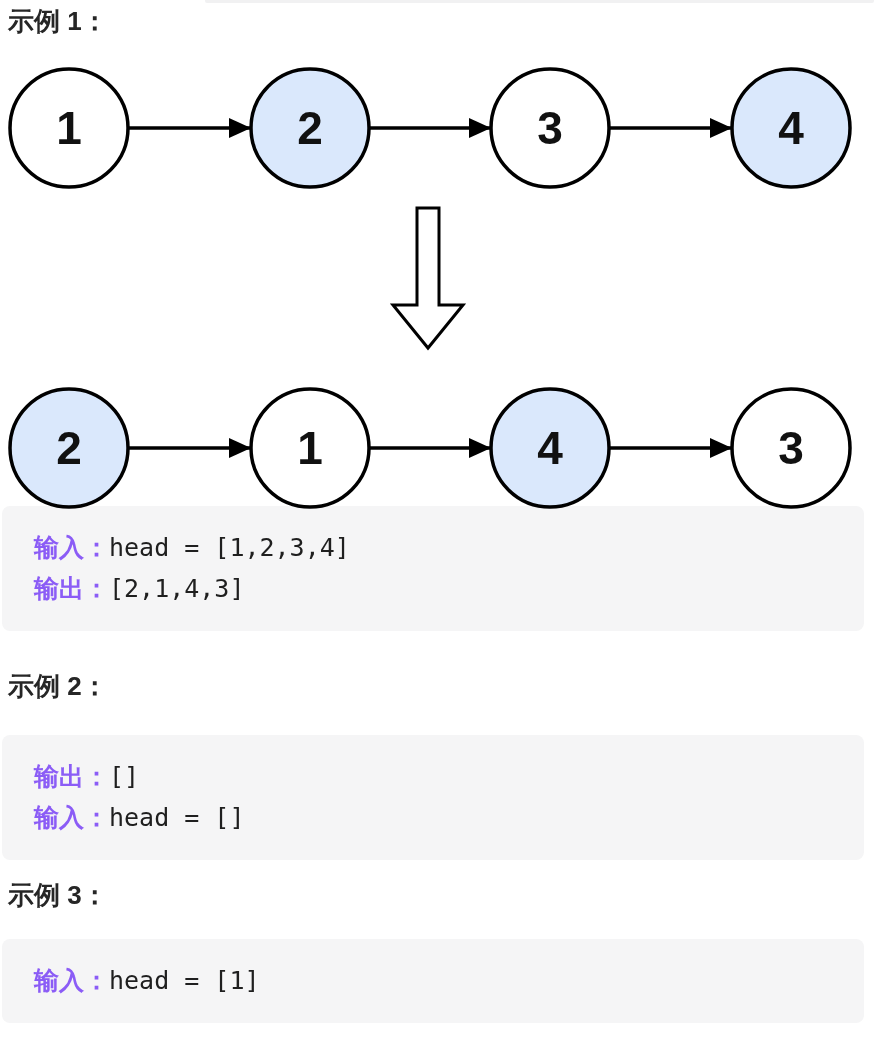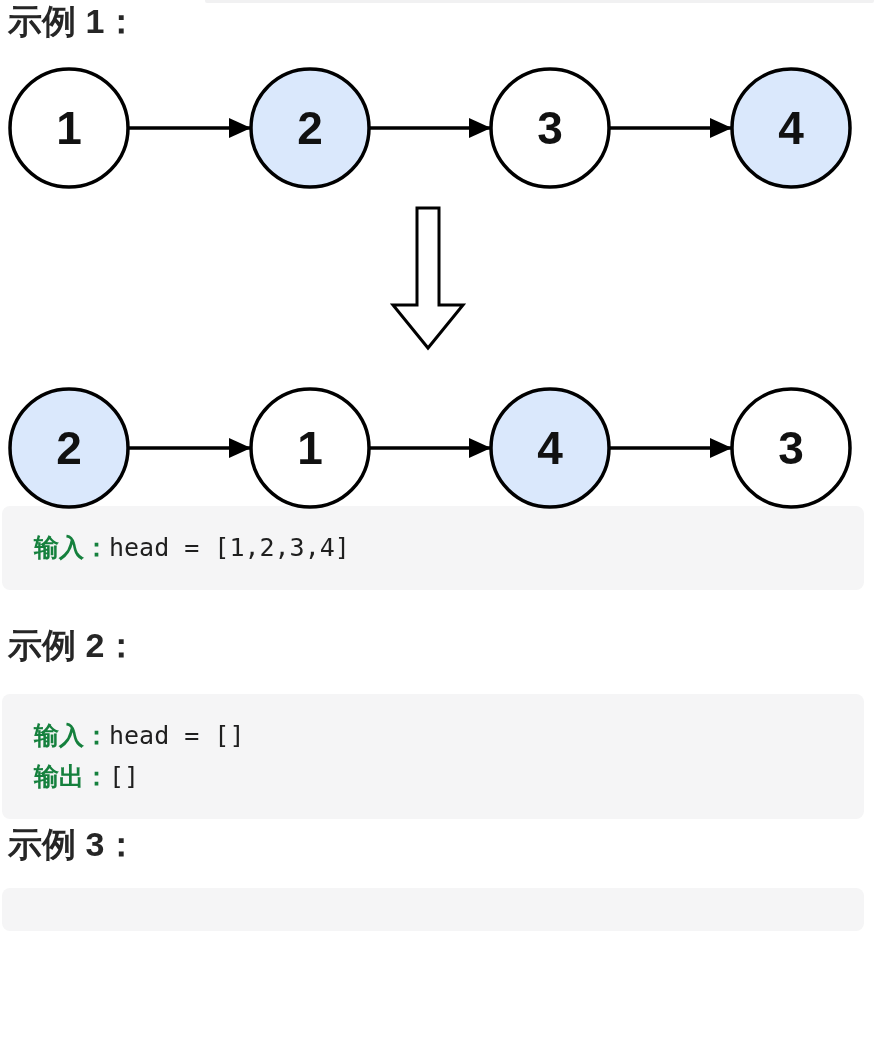--- a/index.html
+++ b/index.html
@@ -18,28 +18,28 @@
   .top-strip {
     position: absolute;
     top: 0;
     left: 205px;
     width: 669px;
     height: 3px;
     border-radius: 0 0 2px 2px;
   }
   .example-heading {
     margin: 0 0 0 8px;
-    font-size: 34px;
+    font-size: 26px;
     line-height: 31px;
     font-weight: 700;
     color: #262626;
   }
   #heading-1 { margin-top: 6px; }
   #heading-2 { margin-top: 40px; }
-  #heading-3 { margin-top: 10px; }
+  #heading-3 { margin-top: 20px; }
 
   .diagram {
     display: block;
     margin-top: 26px;
     position: relative;
     z-index: 2;
   }
   .node-circle {
     stroke: #000000;
     stroke-width: 3.5px;
@@ -77,21 +77,21 @@
     font-family: "DejaVu Sans Mono", "Liberation Mono", monospace;
     font-size: 25px;
     line-height: 40px;
     color: #1f1f1f;
     white-space: nowrap;
   }
   .io-label {
     font-family: "Liberation Sans", sans-serif;
     font-size: 25px;
     font-weight: 700;
-    color: #15803d;
+    color: #8b5cf6;
   }
 </style>
 </head>
 <body>
 
 <div class="top-strip" style="background: rgb(241, 241, 242);"></div>
 
 <h3 id="heading-1" class="example-heading">示例 1：</h3>
 
 <svg class="diagram" width="874" height="446" viewBox="0 0 874 446">
@@ -127,25 +127,27 @@
     <circle class="node-circle" cx="791" cy="385" r="59" fill="#ffffff" stroke="#000000"></circle>
     <text class="node-value" x="69" y="401" text-anchor="middle">2</text>
     <text class="node-value" x="310" y="401" text-anchor="middle">1</text>
     <text class="node-value" x="550" y="401" text-anchor="middle">4</text>
     <text class="node-value" x="791" y="401" text-anchor="middle">3</text>
   </g>
 </svg>
 
 <div id="code-block-1" class="code-block" style="background: rgb(245, 245, 246);">
   <div class="code-line"><span class="io-label">输入：</span><span>head = [1,2,3,4]</span></div>
+  <div class="code-line"><span class="io-label">输出：</span><span>[2,1,4,3]</span></div>
 </div>
 
 <h3 id="heading-2" class="example-heading">示例 2：</h3>
 
 <div id="code-block-2" class="code-block" style="background: rgb(245, 245, 246);">
+  <div class="code-line"><span class="io-label">输出：</span><span>[]</span></div>
   <div class="code-line"><span class="io-label">输入：</span><span>head = []</span></div>
-  <div class="code-line"><span class="io-label">输出：</span><span>[]</span></div>
 </div>
 
 <h3 id="heading-3" class="example-heading">示例 3：</h3>
 
 <div id="code-block-3" class="code-block" style="background: rgb(245, 245, 246);">
+  <div class="code-line"><span class="io-label">输入：</span><span>head = [1]</span></div>
 </div>
 
 </body></html>

